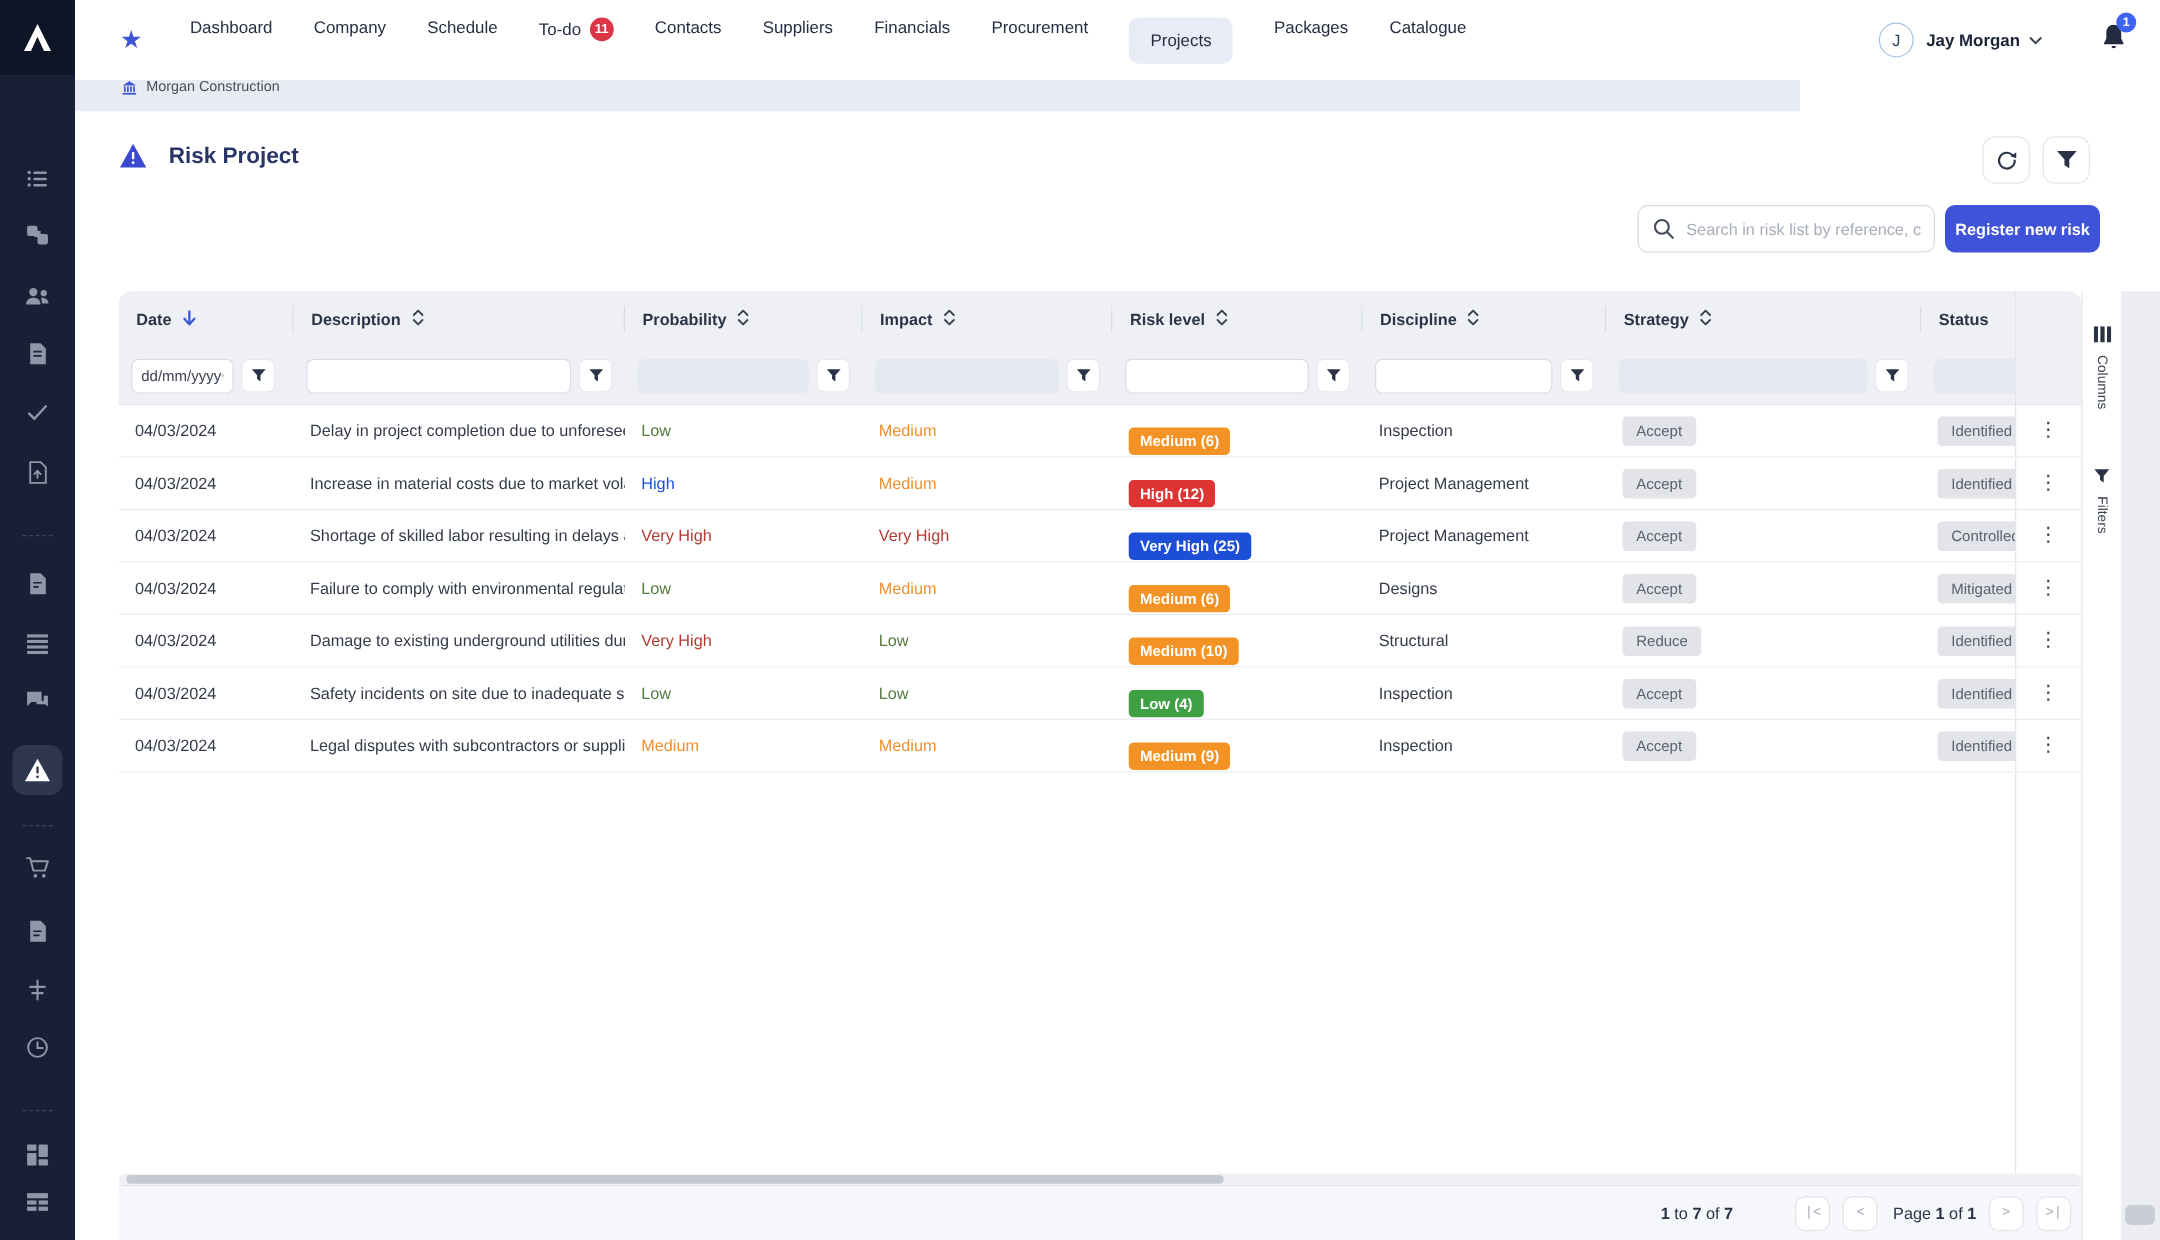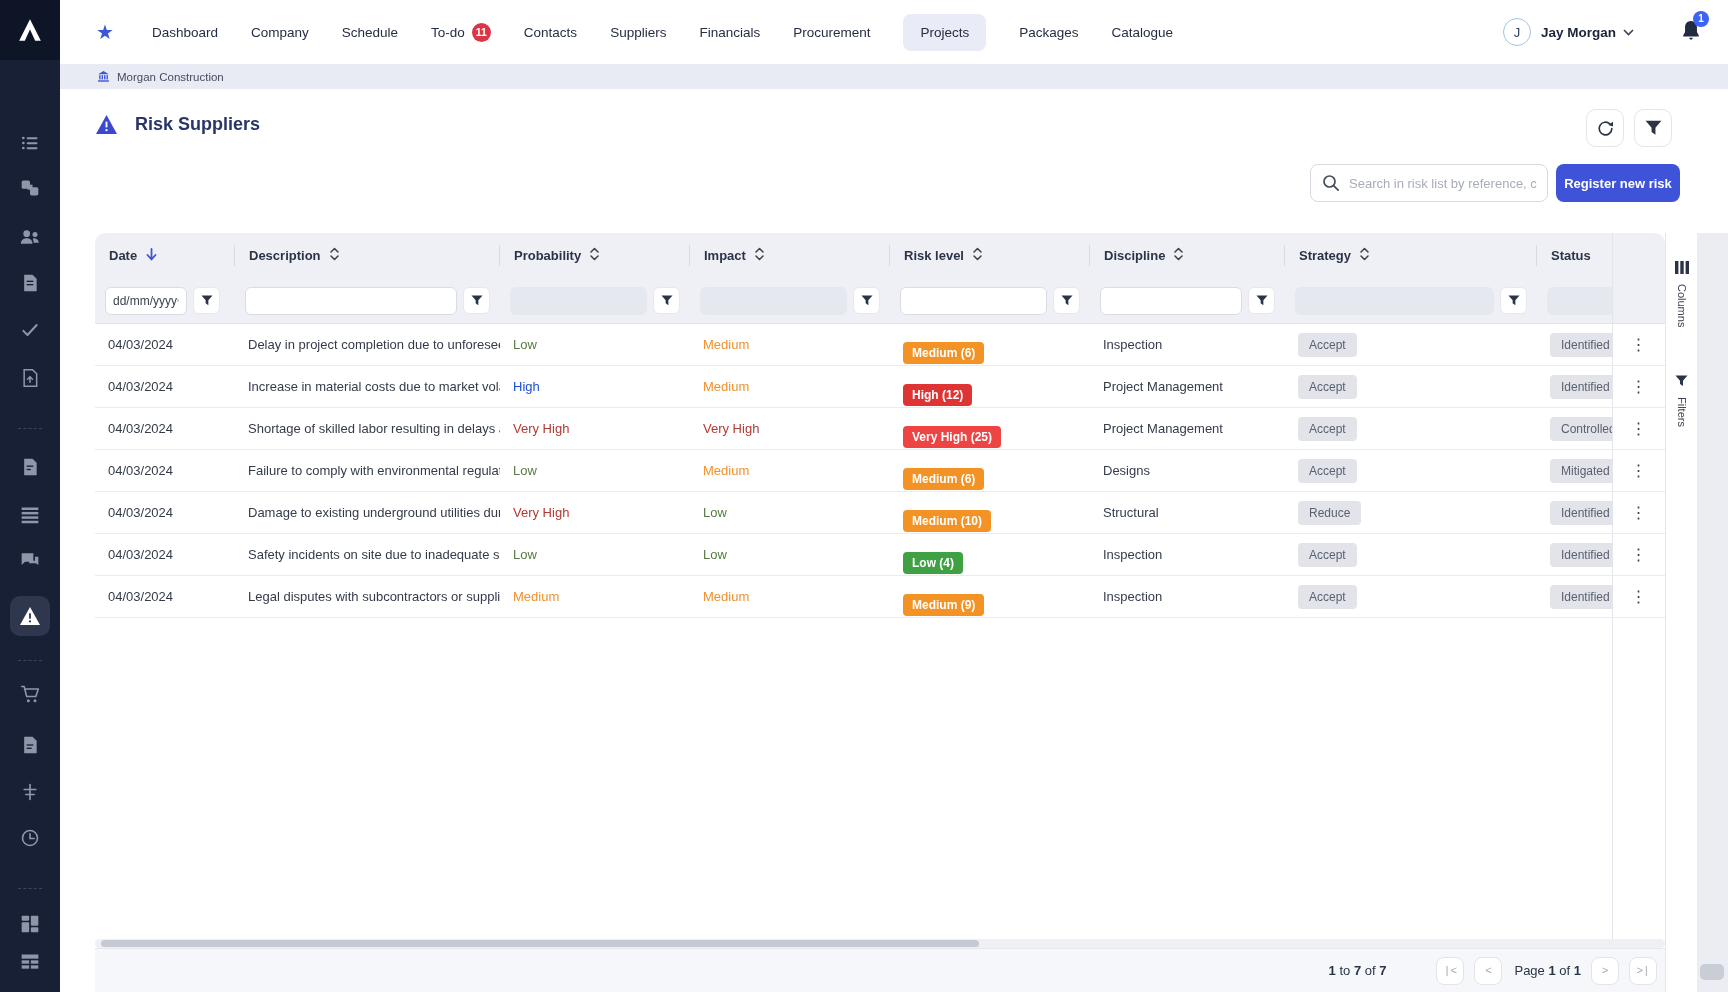--- a/index.html
+++ b/index.html
@@ -9,33 +9,33 @@
   
   .sidebar { position:absolute; left:0; top:0; width:60px; height:992px; background:#182036; z-index:5; }
   .logo { width:60px; height:60px; background:#0e1526; display:flex; align-items:center; justify-content:center; }
   .sicon { position:absolute; left:18px; width:24px; height:24px; display:flex; align-items:center; justify-content:center; cursor:pointer; }
   .sdivider { position:absolute; left:18px; width:24px; border-top:1px dashed #3c445e; }
   .sactive { position:absolute; left:10px; top:596px; width:40px; height:40px; background:#2e374e; border-radius:10px; display:flex; align-items:center; justify-content:center; cursor:pointer; }
 
   
   .topbar { position:absolute; left:60px; top:0; width:1668px; height:64px; background:#fff; display:flex; align-items:center; padding:0 26px 0 36px; }
   .star { color:#3d56d6; font-size:20px; margin-right:38px; line-height:1; cursor:pointer; }
-  .nav { display:flex; align-items:center; gap:33px; }
+  .nav { display:flex; align-items:flex-start; gap:33px; }
   .nav-item { font-size:13.5px; color:#252e42; font-weight:500; white-space:nowrap; cursor:pointer; display:flex; align-items:center; }
   .nav-item.active { background:#e9ebf7; border-radius:8px; padding:11px 17px; font-weight:500; }
   .todo-badge { background:#dc3545; color:#fff; border-radius:50%; width:19px; height:19px; font-size:10.5px; font-weight:700; display:inline-flex; align-items:center; justify-content:center; margin-left:7px; }
   .user { margin-left:auto; display:flex; align-items:center; }
   .avatar { width:28px; height:28px; border-radius:50%; border:1.5px solid #a5c4e4; color:#2c3d5e; font-size:13px; display:flex; align-items:center; justify-content:center; background:#fff; cursor:pointer; }
   .uname { margin-left:10px; font-weight:700; font-size:13.5px; color:#1c2438; cursor:pointer; }
   .uchev { margin-left:7px; display:flex; }
   .bell-wrap { margin-left:46px; position:relative; cursor:pointer; }
   .bell-badge { position:absolute; top:-8px; right:-7px; background:#3d63f2; color:#fff; width:16px; height:16px; border-radius:50%; font-size:10px; font-weight:700; display:flex; align-items:center; justify-content:center; }
 
   
-  .breadcrumb { position:absolute; left:60px; top:64px; width:1668px; height:25px; background:#e9ebf4; display:flex; align-items:center; padding-left:37px; gap:7px; }
+  .breadcrumb { position:absolute; left:60px; top:64px; width:1380px; height:25px; background:#e9ebf4; display:flex; padding-left:37px; gap:7px; }
   .bc-label { font-size:11.5px; color:#454d5e; cursor:pointer; }
 
   
   .page-title { position:absolute; left:95px; top:114px; display:flex; align-items:center; gap:17px; }
   .title-text { font-size:18px; font-weight:700; color:#293566; }
   .hdr-btns { position:absolute; left:1586px; top:109px; display:flex; gap:10px; }
   .icon-btn { width:38px; height:38px; background:#fff; border:1px solid #e3e5eb; border-radius:10px; display:flex; align-items:center; justify-content:center; cursor:pointer; }
   .search-wrap { position:absolute; left:1310px; top:164px; width:238px; height:38px; }
   .search-wrap input { width:100%; height:100%; border:1px solid #d8dbe2; border-radius:8px; padding:0 10px 0 38px; font-size:13px; color:#3a4150; font-family:inherit; outline:none; }
   .search-wrap input::placeholder { color:#a7adb9; }
@@ -309,21 +309,21 @@
     </svg>
   <span class="bc-label">Morgan Construction</span>
 </div>
 
 <div class="page-title">
   <svg width="23" height="21" viewBox="0 0 24 22">
       <path d="M12 1 L23 21 H1 Z" fill="#3a49d0"></path>
       <rect x="11" y="8" width="2" height="6" fill="#ffffff"></rect>
       <circle cx="12" cy="17" r="1.2" fill="#ffffff"></circle>
     </svg>
-  <span class="title-text">Risk Suppliers</span>
+  <span class="title-text">Risk Project</span>
 </div>
 
 <div class="hdr-btns">
   <div class="icon-btn">
       <svg width="19" height="19" viewBox="0 0 24 24">
         <path d="M20 12a8 8 0 1 1-2.4-5.7" fill="none" stroke="#2b3447" stroke-width="2.1" stroke-linecap="round"></path>
         <polygon points="21.5,3.5 21.5,9.5 15.5,7.5" fill="#2b3447"></polygon>
       </svg>
     </div>
   <div class="icon-btn">
@@ -496,21 +496,21 @@
     <div class="c-actions">
         <span class="dots">⋮</span>
       </div>
   </div>
 
   <div class="grid trow">
     <div class="td">04/03/2024</div>
     <div class="td">Shortage of skilled labor resulting in delays and</div>
     <div class="td"><span style="color: rgb(178, 58, 50);">Very High</span></div>
     <div class="td"><span style="color: rgb(178, 58, 50);">Very High</span></div>
-    <div class="td"><span class="badge" style="background: #ef4444;">Very High (25)</span></div>
+    <div class="td"><span class="badge" style="background: #1d4ed8;">Very High (25)</span></div>
     <div class="td">Project Management</div>
     <div class="td"><span class="chip">Accept</span></div>
     <div class="td c-status"><span class="chip">Controlled</span></div>
     <div class="c-actions">
         <span class="dots">⋮</span>
       </div>
   </div>
 
   <div class="grid trow">
     <div class="td">04/03/2024</div>

